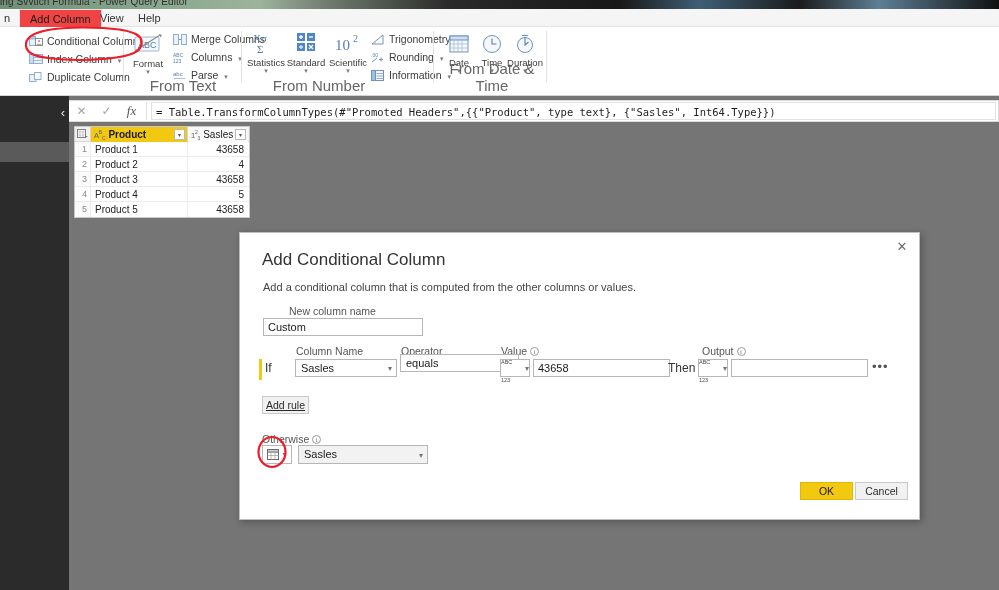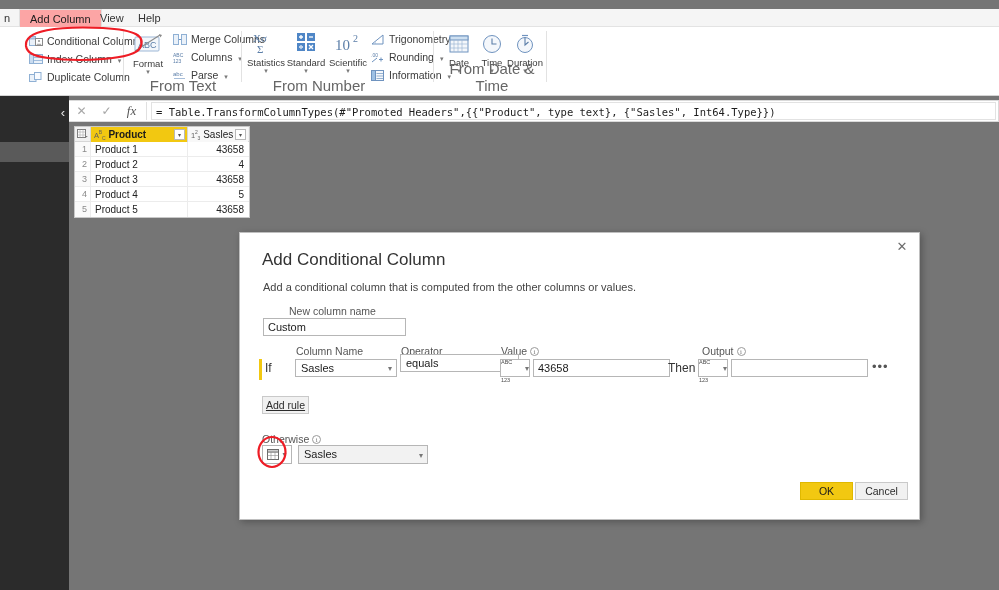--- a/index.html
+++ b/index.html
@@ -34,21 +34,21 @@
   }
   .tabs {
     position: absolute; left: 0; top: 0; height: 18px; width: 999px;
     background: #f5f5f5;
     border-bottom: 1px solid #e3e3e3;
   }
   .tab {
     position: absolute; top: 0; height: 18px; line-height: 18px;
     font-size: 11px; color: #333; padding: 0 10px; cursor: default;
   }
-  .tab.active { background: #fca5a5; border: 1px solid #e0e0e0; border-bottom: none; color: #1b1b1b; }
+  .tab.active { background: #ef4444; border: 1px solid #e0e0e0; border-bottom: none; color: #1b1b1b; }
 
   .ribbon-body { position: absolute; left: 0; top: 18px; width: 999px; height: 68px; background:#fff; }
 
   .grp { position: absolute; top: 0; height: 68px; }
   .grp .glabel {
     position: absolute; bottom: 1px; width: 100%; text-align: center;
     font-size: 15px; color: #666;
   }
   .grp .sep { position: absolute; right: 0; top: 4px; bottom: 13px; width: 1px; background: #e2e2e2; }
 
@@ -180,20 +180,23 @@
   .btn.primary { background: #f2c811; border-color: #e0b800; color: #1b1b1b; }
 
   
   .annot { position: absolute; pointer-events: none; }
 </style>
 </head>
 <body>
 
 <div id="root">
 
+  <div class="titlebar">
+    <span class="tt">ing Svvtich Formula - Power Query Editor</span>
+  </div>
 
   <div class="ribbon">
 
     <div class="tabs">
       <div class="tab" style="left:-6px;">n</div>
       <div class="tab active" style="left:19px;">Add Column</div>
       <div class="tab" style="left:90px;">View</div>
       <div class="tab" style="left:128px;">Help</div>
     </div>
 
@@ -445,21 +448,21 @@
   </div>
 
   <div class="dialog">
 
     <div class="dlg-close">✕</div>
 
     <div class="dlg-title">Add Conditional Column</div>
     <div class="dlg-sub">Add a conditional column that is computed from the other columns or values.</div>
 
     <div class="fld-label" style="left:23px; top:72px;margin-left:26px;">New column name</div>
-    <div class="txtbox" style="left:23px; top:85px; width:143px;">Custom</div>
+    <div class="txtbox" style="left:23px; top:85px; width:160px;">Custom</div>
 
     <div class="fld-label" style="left:56px; top:112px;">Column Name</div>
     <div class="fld-label" style="left:161px; top:112px;">Operator</div>
     <div class="fld-label" style="left:261px; top:112px;">
       <span>Value</span><span class="info">i</span>
     </div>
     <div class="fld-label" style="left:462px; top:112px;">
       <span>Output</span><span class="info">i</span>
     </div>
 

